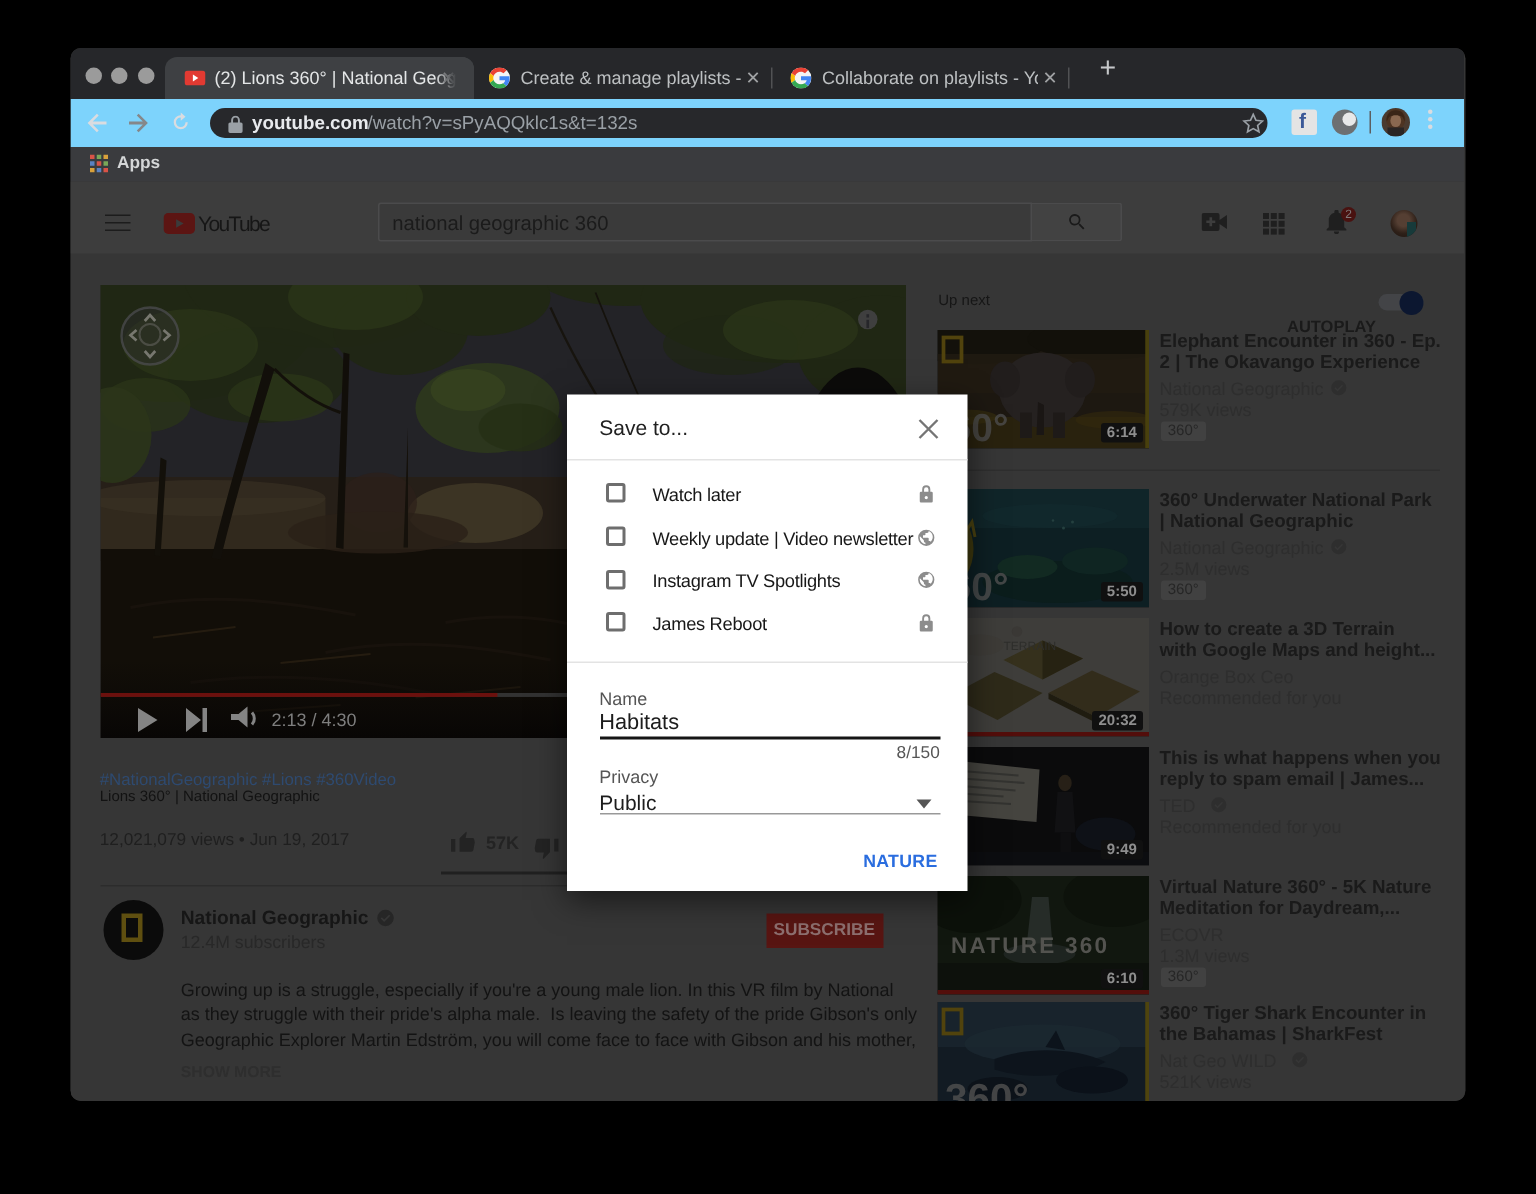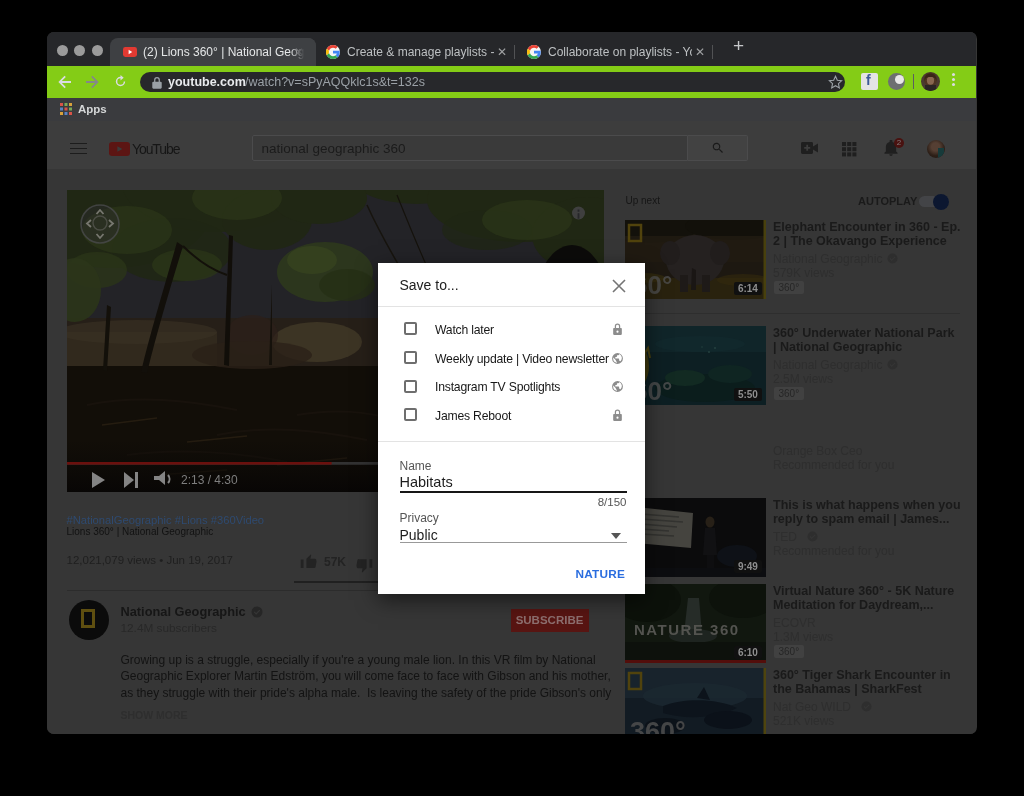--- a/index.html
+++ b/index.html
@@ -2,21 +2,21 @@
 <html><head><meta charset="utf-8"><style>
 *{margin:0;padding:0;box-sizing:border-box}
 html,body{width:1024px;height:796px;background:#000;font-family:"Liberation Sans",sans-serif;overflow:hidden}
 #win{position:absolute;left:47px;top:32px;width:930px;height:702px;border-radius:7px;overflow:hidden;background:#363636}
 
 #tabstrip{position:absolute;left:0;top:0;width:929px;height:34px;background:#26272a}
 .tl{position:absolute;top:13px;width:11px;height:11px;border-radius:50%;background:#9b9b9b}
 .tab{position:absolute;top:6px;height:28px;font-size:12px;color:#bdc0c2;white-space:nowrap;overflow:hidden}
 #tab1{left:63px;width:206px;background:#3e4043;border-radius:8px 8px 0 0;color:#e4e6e7}
 .tsep{position:absolute;top:13px;width:1px;height:14px;background:#515254}
-#toolbar{position:absolute;left:0;top:34px;width:929px;height:32px;background:#84cc16}
+#toolbar{position:absolute;left:0;top:34px;width:929px;height:32px;background:#7dd3fc}
 #omni{position:absolute;left:93px;top:6px;width:705px;height:20px;border-radius:10px;background:#27282b;color:#e8eaed;font-size:12.5px;line-height:20px}
 #bookmarks{position:absolute;left:0;top:66px;width:929px;height:23px;background:#3a3b3e}
 
 #page{position:absolute;left:0;top:89px;width:929px;height:613px;background:#363636}
 #masthead{position:absolute;left:0;top:0;width:929px;height:48px;background:#3d3d3d}
 
 #dialog{position:absolute;left:331px;top:231px;width:267px;height:331px;background:#fff;box-shadow:0 6px 20px rgba(0,0,0,.55)}
 .ck{position:absolute;left:26px;width:13px;height:13px;border:2px solid #6e6e6e;border-radius:2px}
 .cklbl{position:absolute;left:57px;font-size:12.2px;letter-spacing:-0.2px;color:#181818;white-space:nowrap}
 .divid{position:absolute;left:0;width:267px;height:1px;background:#e3e3e3}
@@ -244,27 +244,27 @@
         <div style="position:absolute;left:12px;top:9px;width:14px;height:19px;border:3px solid #5f4f10"></div>
       </div>
   <span style="position:absolute;left:73.5px;top:483px;font-size:12.8px;font-weight:bold;color:#161616">National Geographic</span>
   <svg width="12" height="12" style="position:absolute;left:204px;top:484.5px" viewBox="0 0 24 24">
         <path d="M12 1a11 11 0 1 0 0 22 11 11 0 0 0 0-22zm-1.8 16.3l-4.6-4.6 1.6-1.6 3 3 6.6-6.6 1.6 1.6z" fill="#262626"></path>
       </svg>
   <div style="position:absolute;left:73.5px;top:500px;font-size:11.8px;color:#282828">12.4M subscribers</div>
   <div style="position:absolute;left:463.5px;top:487.5px;width:78px;height:23px;background:#581512;color:#8d6f6f;font-size:11.5px;font-weight:bold;text-align:center;line-height:23px">SUBSCRIBE</div>
   <div style="position:absolute;left:73.5px;top:531px;font-size:12px;color:#131313;line-height:16.4px;white-space:nowrap">
     <div>Growing up is a struggle, especially if you're a young male lion. In this VR film by National</div>
+    <div>as they struggle with their pride's alpha male.&nbsp; Is leaving the safety of the pride Gibson's only</div>
     <div>Geographic Explorer Martin Edström, you will come face to face with Gibson and his mother,</div>
-    <div>as they struggle with their pride's alpha male.&nbsp; Is leaving the safety of the pride Gibson's only</div>
   </div>
   <div style="position:absolute;left:73.5px;top:588px;font-size:10.5px;font-weight:bold;color:#2e2e2e">SHOW MORE</div>
 
   <div style="position:absolute;left:578.5px;top:74px;font-size:10px;color:#161616">Up next</div>
-  <div style="position:absolute;left:811px;top:74px;font-size:11px;font-weight:bold;color:#1a1a1a">AUTOPLAY</div>
+  <div style="position:absolute;left:811px;top:91px;font-size:11px;font-weight:bold;color:#1a1a1a">AUTOPLAY</div>
   <div style="position:absolute;left:871.5px;top:75px;width:30px;height:11px;border-radius:6px;background:#434447"></div>
   <div style="position:absolute;left:885.5px;top:72.5px;width:16px;height:16px;border-radius:50%;background:#0c1730"></div>
   <div style="position:absolute;left:577.9px;top:192px;width:335px;height:1px;background:#2e2e2e"></div>
 
   <div class="thumb" style="top:99px">
     <svg width="141" height="79" viewBox="0 0 141 79">
           <rect width="141" height="79" fill="#1d1811"></rect>
           <ellipse cx="25" cy="8" rx="48" ry="15" fill="#13110b"></ellipse>
           <ellipse cx="110" cy="6" rx="50" ry="14" fill="#12100a"></ellipse>
           <rect y="16" width="141" height="26" fill="#221c12" opacity=".8"></rect>
@@ -309,20 +309,35 @@
     <div class="dur">5:50</div>
   </div>
   <div class="stitle" style="top:206px">360° Underwater National Park<br>| National Geographic</div>
   <div class="schan" style="top:237px">National Geographic</div>
   <svg width="11" height="11" style="position:absolute;left:840px;top:238px" viewBox="0 0 24 24">
         <path d="M12 1a11 11 0 1 0 0 22 11 11 0 0 0 0-22zm-1.8 16.3l-4.6-4.6 1.6-1.6 3 3 6.6-6.6 1.6 1.6z" fill="#2e2e2e"></path>
       </svg>
   <div class="schan" style="top:251px">2.5M views</div>
   <div class="sbadge" style="top:266px">360°</div>
 
+  <div class="thumb" style="top:291px">
+    <svg width="141" height="79" viewBox="0 0 141 79">
+          <rect width="141" height="79" fill="#3e3d3a"></rect>
+          <path d="M8 52 L38 36 L70 50 L40 68z" fill="#2e2a19"></path>
+          <path d="M44 28 L70 15 L97 27 L70 41z" fill="#35301c"></path>
+          <path d="M70 15 L70 41 L97 27z" fill="#262212"></path>
+          <path d="M74 50 L103 35 L135 49 L106 66z" fill="#322c1b"></path>
+          <path d="M74 50 L106 66 L106 70 L74 54z" fill="#1f1c10"></path>
+          <ellipse cx="28" cy="18" rx="16" ry="7" fill="#3d3b37"></ellipse>
+          <text x="44" y="21" font-size="8" fill="#2e2e2b" font-family="Liberation Sans">TERRAIN</text>
+          <circle cx="53" cy="9" r="3.5" fill="#3a3835"></circle>
+        </svg>
+    <div class="dur">20:32</div><div class="redbar" style="width:141px"></div>
+  </div>
+  <div class="stitle" style="top:292px">How to create a 3D Terrain<br>with Google Maps and height...</div>
   <div class="schan" style="top:323px">Orange Box Ceo</div>
   <div class="schan" style="top:337px">Recommended for you</div>
 
   <div class="thumb" style="top:377px">
     <svg width="141" height="79" viewBox="0 0 141 79">
           <rect width="141" height="79" fill="#0b0b0c"></rect>
           <path d="M11 9 L68 15 L66 50 L11 45z" fill="#45443f"></path>
           <path d="M16 16l38 3M16 21l42 3M16 26l36 3M16 31l28 2M16 36l33 2" stroke="#333330" stroke-width="1.4"></path>
           <ellipse cx="85" cy="24" rx="4.5" ry="5.5" fill="#272017"></ellipse>
           <path d="M80 30 L90 30 L92 57 L78 57z" fill="#111113"></path>

